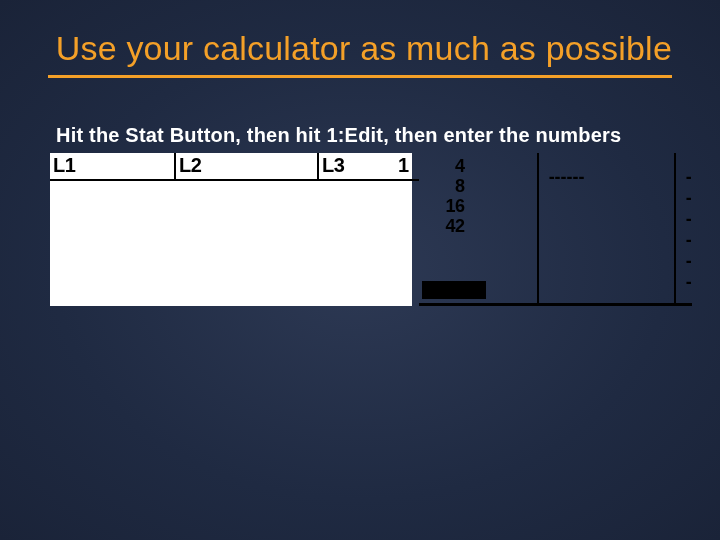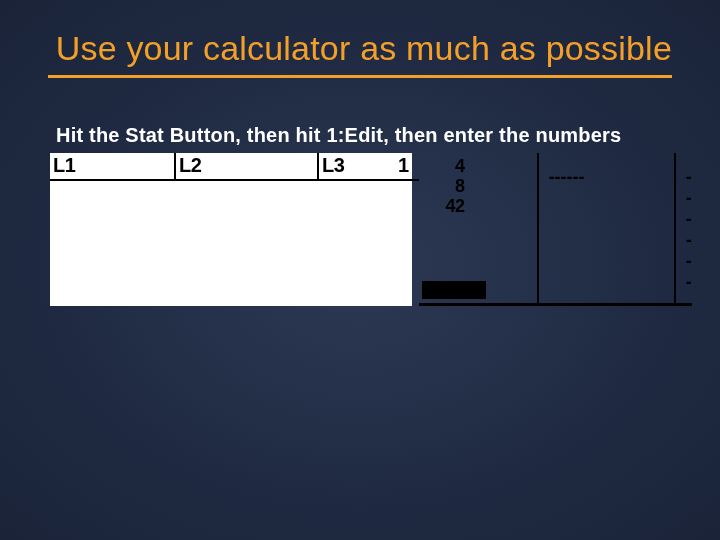--- a/index.html
+++ b/index.html
@@ -147,20 +147,21 @@
       <div class="hdr-cell col-l2">L2</div>
       <div class="hdr-cell col-l3">L3</div>
       <div class="hdr-cell last">1</div>
     </div>
 
     <div class="body-area">
       <div class="body-col col-l1">
         <div class="nums">
           <div>4</div>
           <div>8</div>
+          <div>16</div>
           <div>42</div>
         </div>
         <div class="cursor-block"></div>
       </div>
       <div class="body-col col-l2">
         <div class="dashes">------</div>
       </div>
       <div class="body-col last">
         <div class="dashes">------</div>
       </div>

